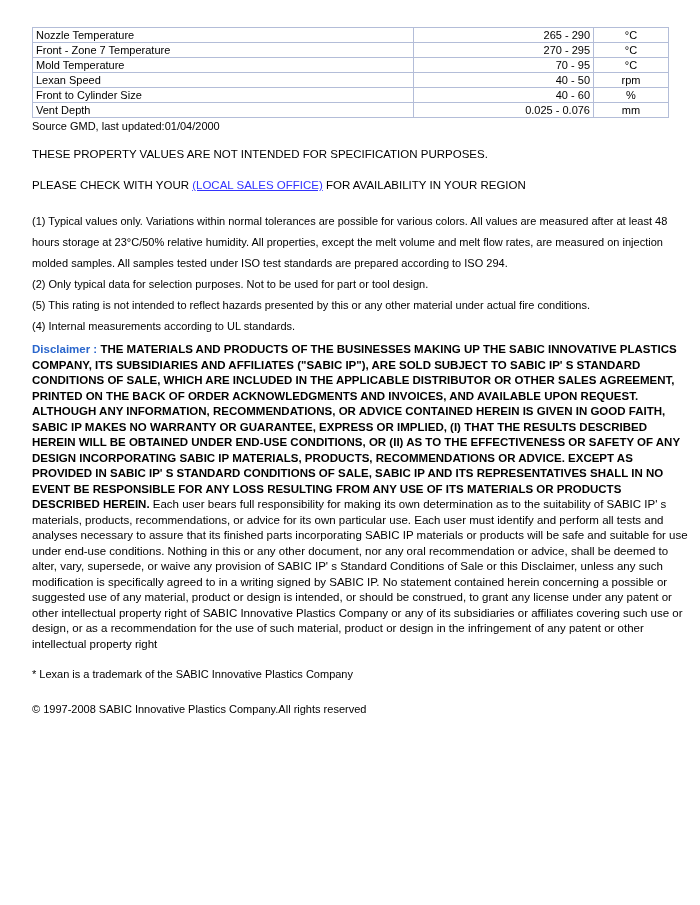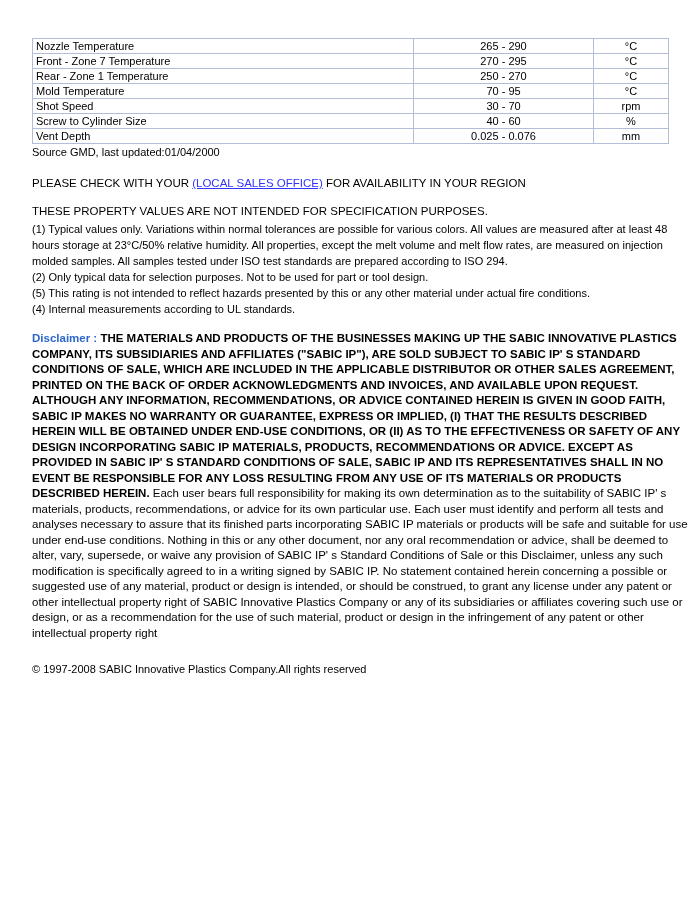--- a/index.html
+++ b/index.html
@@ -6,42 +6,42 @@
   html, body { margin: 0; padding: 0; }
   body {
     width: 700px;
     height: 905px;
     background: #ffffff;
     color: #000000;
     font-family: "Liberation Sans", sans-serif;
     overflow: hidden;
   }
   .content {
-    padding-top: 38px;
+    padding-top: 27px;
     padding-left: 32px;
     width: 692px;
   }
 
   
   table.props {
     border-collapse: collapse;
     width: 636px;
     table-layout: fixed;
   }
   table.props td {
     border: 1.5px solid #b3bdd8;
     font-size: 11px;
     line-height: 12px;
     height: 15px;
     padding: 0 3px;
     overflow: hidden;
     white-space: nowrap;
   }
   td.prop-name  { width: 381px; text-align: left; }
-  td.prop-value { width: 180px; text-align: center; }
+  td.prop-value { width: 180px; text-align: right; }
   td.prop-unit  { width: 75px;  text-align: center; }
 
   .source-line {
     width: 636px;
     text-align: left;
     font-size: 11px;
     line-height: 13px;
     margin-top: 2px;
   }
 
@@ -54,30 +54,30 @@
   }
   .stmt-first { margin-top: 14px; }
   a.sales-link {
     color: #3333ff;
     text-decoration: underline;
     cursor: pointer;
   }
 
   
   .notes {
-    margin-top: 3px;
+    margin-top: 19px;
     width: 658px;
     font-size: 11px;
-    line-height: 16px;
+    line-height: 21px;
   }
   .note { margin: 0; }
 
   
   .disclaimer {
-    margin-top: 14px;
+    margin-top: 5px;
     width: 658px;
     font-size: 11.5px;
     line-height: 15.5px;
     text-align: left;
   }
   .disclaimer-label {
     color: #2a66cc;
     font-weight: bold;
   }
   .disclaimer-bold { font-weight: bold; }
@@ -106,58 +106,54 @@
         <td class="prop-name">Nozzle Temperature</td>
         <td class="prop-value">265 - 290</td>
         <td class="prop-unit">°C</td>
       </tr>
       <tr>
         <td class="prop-name">Front - Zone 7 Temperature</td>
         <td class="prop-value">270 - 295</td>
         <td class="prop-unit">°C</td>
       </tr>
       <tr>
-        <td class="prop-name">Rear - Zone 1 Temperature</td>
-        <td class="prop-value">250 - 270</td>
-        <td class="prop-unit">°C</td>
-      </tr>
-      <tr>
         <td class="prop-name">Mold Temperature</td>
         <td class="prop-value">70 - 95</td>
         <td class="prop-unit">°C</td>
       </tr>
       <tr>
-        <td class="prop-name">Shot Speed</td>
-        <td class="prop-value">30 - 70</td>
+        <td class="prop-name">Lexan Speed</td>
+        <td class="prop-value">40 - 50</td>
         <td class="prop-unit">rpm</td>
       </tr>
       <tr>
-        <td class="prop-name">Screw to Cylinder Size</td>
+        <td class="prop-name">Front to Cylinder Size</td>
         <td class="prop-value">40 - 60</td>
         <td class="prop-unit">%</td>
       </tr>
       <tr>
         <td class="prop-name">Vent Depth</td>
         <td class="prop-value">0.025 - 0.076</td>
         <td class="prop-unit">mm</td>
       </tr>
     </tbody>
   </table>
 
   <div class="source-line">Source GMD, last updated:01/04/2000</div>
 
+  <div class="stmt stmt-first">THESE PROPERTY VALUES ARE NOT INTENDED FOR SPECIFICATION PURPOSES.</div>
+
   <div class="stmt"><span>PLEASE CHECK WITH YOUR </span><a class="sales-link">(LOCAL SALES OFFICE)</a><span> FOR AVAILABILITY IN YOUR REGION</span></div>
-
-  <div class="stmt stmt-first">THESE PROPERTY VALUES ARE NOT INTENDED FOR SPECIFICATION PURPOSES.</div>
 
   <div class="notes">
     <p class="note">(1) Typical values only. Variations within normal tolerances are possible for various colors. All values are measured after at least 48 hours storage at 23°C/50% relative humidity. All properties, except the melt volume and melt flow rates, are measured on injection molded samples. All samples tested under ISO test standards are prepared according to ISO 294.</p>
     <p class="note">(2) Only typical data for selection purposes. Not to be used for part or tool design.</p>
     <p class="note">(5) This rating is not intended to reflect hazards presented by this or any other material under actual fire conditions.</p>
     <p class="note">(4) Internal measurements according to UL standards.</p>
   </div>
 
   <div class="disclaimer"><span class="disclaimer-label">Disclaimer : </span><span class="disclaimer-bold">THE MATERIALS AND PRODUCTS OF THE BUSINESSES MAKING UP THE SABIC INNOVATIVE PLASTICS COMPANY, ITS SUBSIDIARIES AND AFFILIATES ("SABIC IP"), ARE SOLD SUBJECT TO SABIC IP' S STANDARD CONDITIONS OF SALE, WHICH ARE INCLUDED IN THE APPLICABLE DISTRIBUTOR OR OTHER SALES AGREEMENT, PRINTED ON THE BACK OF ORDER ACKNOWLEDGMENTS AND INVOICES, AND AVAILABLE UPON REQUEST. ALTHOUGH ANY INFORMATION, RECOMMENDATIONS, OR ADVICE CONTAINED HEREIN IS GIVEN IN GOOD FAITH, SABIC IP MAKES NO WARRANTY OR GUARANTEE, EXPRESS OR IMPLIED, (I) THAT THE RESULTS DESCRIBED HEREIN WILL BE OBTAINED UNDER END-USE CONDITIONS, OR (II) AS TO THE EFFECTIVENESS OR SAFETY OF ANY DESIGN INCORPORATING SABIC IP MATERIALS, PRODUCTS, RECOMMENDATIONS OR ADVICE. EXCEPT AS PROVIDED IN SABIC IP' S STANDARD CONDITIONS OF SALE, SABIC IP AND ITS REPRESENTATIVES SHALL IN NO EVENT BE RESPONSIBLE FOR ANY LOSS RESULTING FROM ANY USE OF ITS MATERIALS OR PRODUCTS DESCRIBED HEREIN. </span><span class="disclaimer-regular">Each user bears full responsibility for making its own determination as to the suitability of SABIC IP' s materials, products, recommendations, or advice for its own particular use. Each user must identify and perform all tests and analyses necessary to assure that its finished parts incorporating SABIC IP materials or products will be safe and suitable for use under end-use conditions. Nothing in this or any other document, nor any oral recommendation or advice, shall be deemed to alter, vary, supersede, or waive any provision of SABIC IP' s Standard Conditions of Sale or this Disclaimer, unless any such modification is specifically agreed to in a writing signed by SABIC IP. No statement contained herein concerning a possible or suggested use of any material, product or design is intended, or should be construed, to grant any license under any patent or other intellectual property right of SABIC Innovative Plastics Company or any of its subsidiaries or affiliates covering such use or design, or as a recommendation for the use of such material, product or design in the infringement of any patent or other intellectual property right</span></div>
 
+  <div class="trademark">* Lexan is a trademark of the SABIC Innovative Plastics Company</div>
 
   <div class="copyright">© 1997-2008 SABIC Innovative Plastics Company.All rights reserved</div>
 
 </div>
 
 </body></html>

